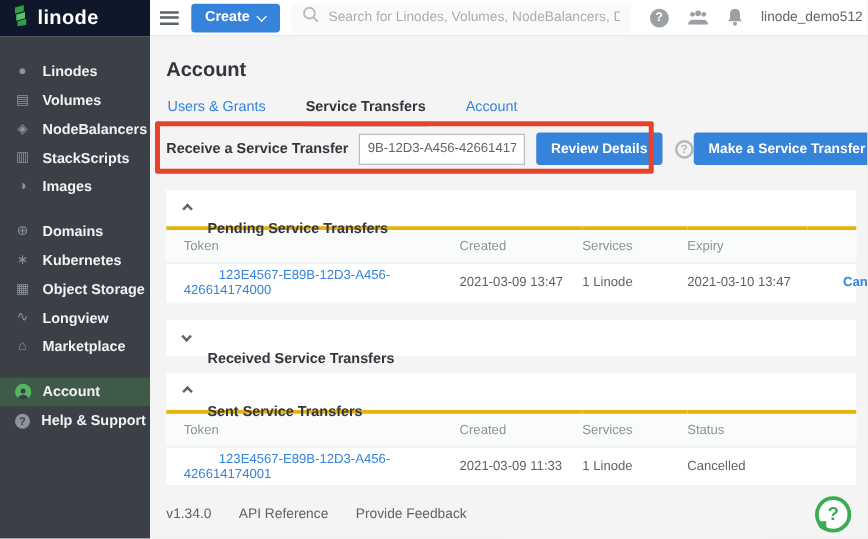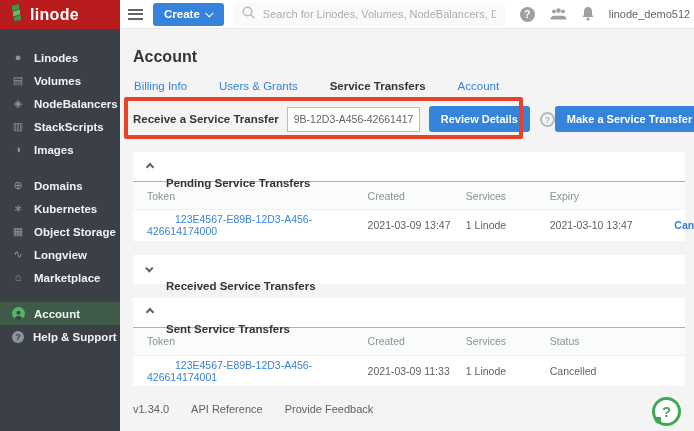--- a/index.html
+++ b/index.html
@@ -1,21 +1,21 @@
 <!DOCTYPE html>
 <html><head>
 <meta charset="utf-8">
 <style>
   * { margin:0; padding:0; box-sizing:border-box; }
   body { font-family:"Liberation Sans", sans-serif; background:#e9eaec; }
   .app { position:relative; width:694px; height:431px; background:#f4f4f4; overflow:hidden; }
 
   
   header { position:absolute; top:0; left:0; right:0; height:29px; display:flex; z-index:10; }
-  .logo-area { width:120px; height:29px; background:#b91c1c; display:flex; align-items:center; gap:5px; padding-left:10px; flex:none; }
+  .logo-area { width:120px; height:29px; background:#0f172a; display:flex; align-items:center; gap:5px; padding-left:10px; flex:none; }
   .logo-text { color:#fff; font-size:16px; font-weight:bold; letter-spacing:.3px; }
   .topbar { flex:1; background:#fff; border-bottom:1px solid #e7e9ea; display:flex; align-items:center; padding:0 12px 0 8px; }
   .burger { width:15px; height:11px; border-top:2px solid #5e6469; border-bottom:2px solid #5e6469; position:relative; margin:0 10px 0 0; cursor:pointer; }
   .burger::after { content:""; position:absolute; left:0; right:0; top:2.5px; height:2px; background:#5e6469; }
   .create-btn { background:#3683dc; color:#fff; border:none; border-radius:3px; height:23px; padding:0 11px; font-size:11.5px; font-weight:bold; display:flex; align-items:center; gap:7px; cursor:pointer; }
   .chev { display:inline-block; width:6px; height:6px; border-left:2px solid currentColor; border-bottom:2px solid currentColor; }
   .chev.down { transform:rotate(-45deg) translateY(-1px); }
   .chev.up { transform:rotate(135deg); }
   .chev.thin { border-width:1.5px; }
   .search { width:272px; height:23px; background:#fafafb; border-radius:3px; display:flex; align-items:center; gap:8px; padding:0 9px; margin-left:9px; }
@@ -50,21 +50,21 @@
   .btn-blue { background:#3683dc; color:#fff; border:none; border-radius:3px; height:26px; font-size:11px; font-weight:bold; padding:0 12px; cursor:pointer; white-space:nowrap; }
   .review-btn { margin-left:9px; }
   .q-outline { margin-left:10px; width:15px; height:15px; border-radius:50%; border:2px solid #b3b8bc; color:#b3b8bc; font-size:9.5px; font-weight:bold; display:flex; align-items:center; justify-content:center; cursor:pointer; flex:none; }
   .flex-spacer { flex:1; }
 
   .section { background:#fff; margin-bottom:14px; }
   .section-head { height:29px; display:flex; align-items:center; padding-left:14px; gap:13px; cursor:pointer; }
   .section-head .sec-title { font-size:11.5px; font-weight:bold; color:#32363c;margin-top:33px; }
   .section-head .chev { border-color:#5e6469; }
   .xfer-table { width:100%; border-collapse:collapse; table-layout:fixed; }
-  .xfer-table thead td { background:#fafbfb; color:#8d9296; font-size:10.5px; height:28px; border-top:1px solid #eab308; border-bottom:1px solid #eef0f2; }
+  .xfer-table thead td { background:#fafbfb; color:#8d9296; font-size:10.5px; height:28px; border-top:3px solid #eab308; border-bottom:1px solid #eef0f2; }
   .xfer-table tbody td { font-size:10.5px; color:#5e6267; height:31px; }
   .xfer-table td:first-child { padding-left:14px; }
   .xfer-table td:last-child { padding-right:12px; }
   a.tbl-link { color:#3683dc; text-decoration:none; cursor:pointer;margin-left:28px; }
   .cell-right { text-align:right;font-weight:bold; }
 
   .footer { display:flex; gap:22px; margin-top:17px; font-size:11px; color:#5e6267; }
   .footer a { color:#5e6267; text-decoration:none; cursor:pointer; }
 
   .help-fab { position:absolute; right:13px; bottom:5px; width:29px; height:29px; border-radius:50%; background:#fff; border:3px solid #3cab51; color:#3cab51; font-size:15px; font-weight:bold; display:flex; align-items:center; justify-content:center; cursor:pointer; z-index:20; }
@@ -177,21 +177,20 @@
     <div class="nav-item">
       <span class="q-badge">?</span>
       <span class="nav-label">Help &amp; Support</span>
     </div>
   </aside>
 
   <main>
     <h1 class="page-title">Account</h1>
 
     <div class="tabs">
-      <span class="tab">Billing Info</span>
       <span class="tab">Users &amp; Grants</span>
       <span class="tab active">Service Transfers</span>
       <span class="tab">Account</span>
     </div>
 
     <div class="transfer-row">
       <div class="annotation-box"></div>
       <span class="receive-label">Receive a Service Transfer</span>
       <input type="text" class="token-input" value="9B-12D3-A456-426614174000" style="">
       <button class="btn-blue review-btn">Review Details</button>

